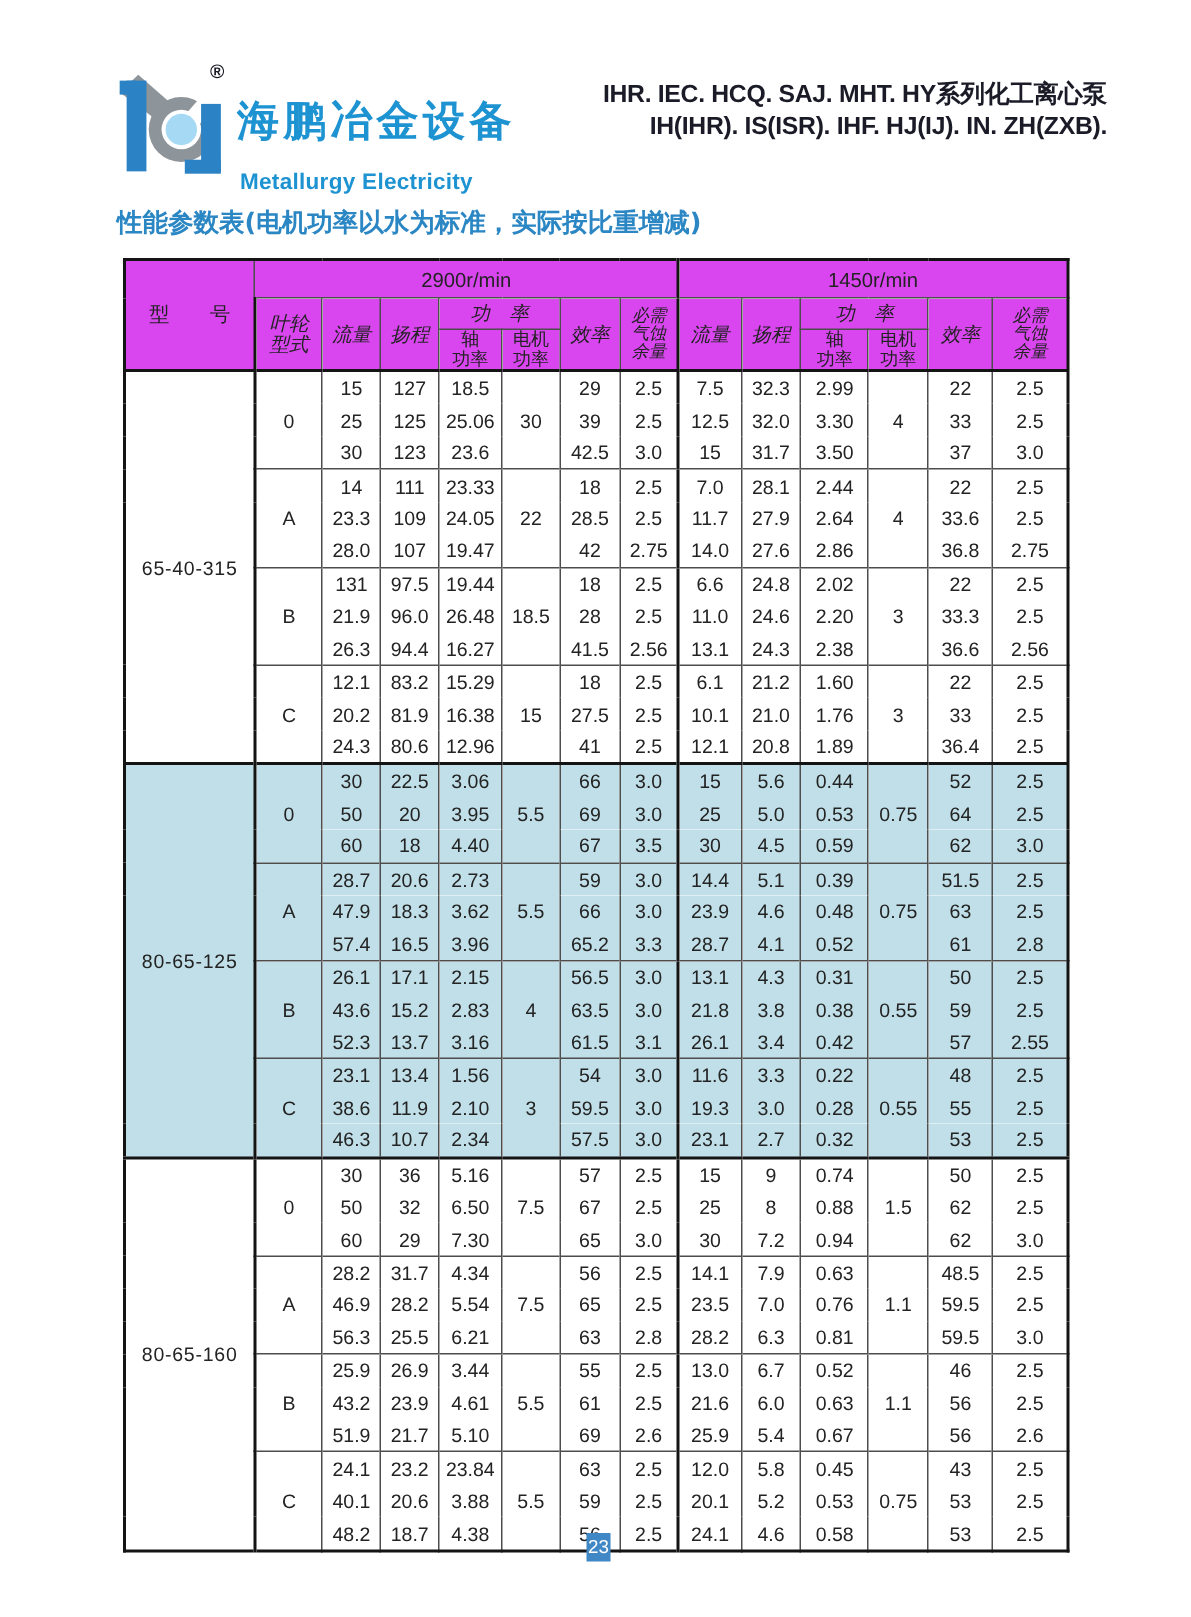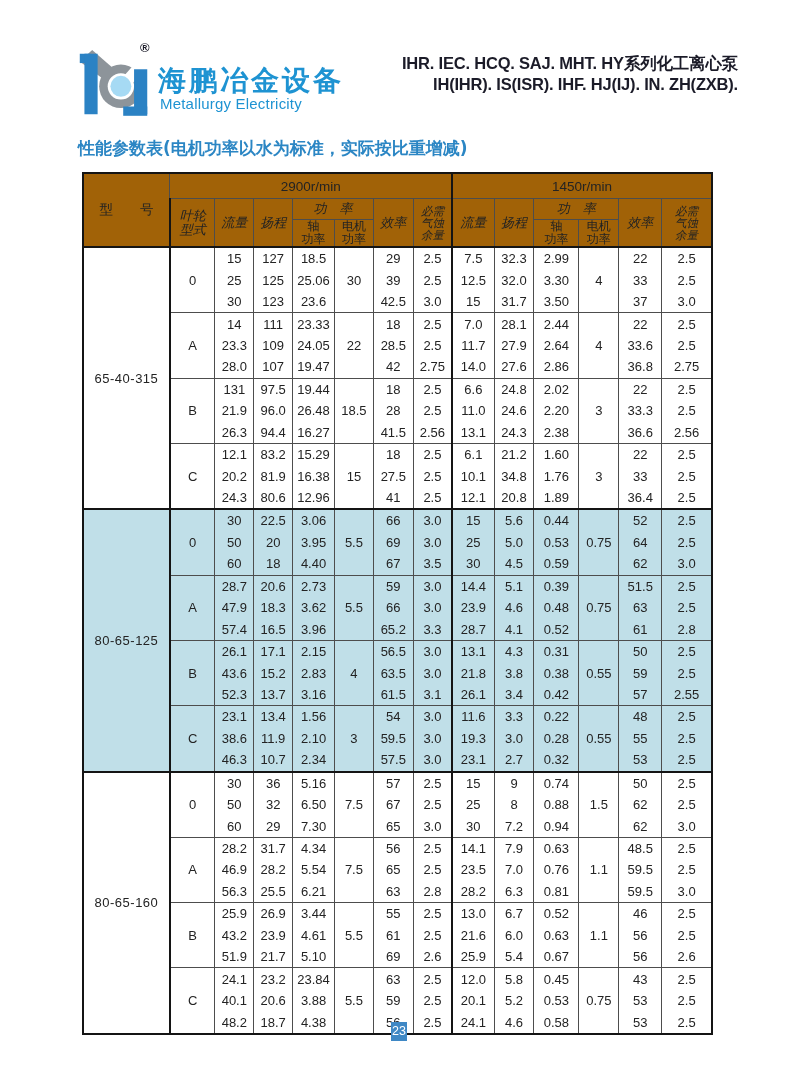--- a/index.html
+++ b/index.html
@@ -14,22 +14,22 @@
   
   .hdr{position:absolute;left:0;top:0;width:794px;height:130px;}
   .logo-wrap{position:absolute;left:78px;top:46px;width:78px;height:76px;}
   .reg{position:absolute;left:140px;top:40px;font-size:13px;font-weight:bold;color:#1b1b28;}
   .brand-cn{
     position:absolute;left:158px;top:62px;
     font-size:28px;font-weight:bold;color:#1e93d2;letter-spacing:3px;
     font-family:Liberation Serif, serif;
   }
   .brand-en{
-    position:absolute;left:160px;top:95px;
-    font-size:15px;font-weight:normal;color:#1e93d2;letter-spacing:0.2px;
+    position:absolute;left:160px;top:113px;
+    font-size:15px;font-weight:bold;color:#1e93d2;letter-spacing:0.2px;
   }
   .series{
     position:absolute;right:56px;top:55px;
     text-align:right;font-weight:bold;color:#1b1b28;
     font-size:16.5px;line-height:17px;letter-spacing:-0.2px;
     font-family:"Liberation Sans","DejaVu Sans",sans-serif;
   }
   .series div+div{margin-top:4px;}
   
   .title{
@@ -44,21 +44,21 @@
     font-size:13px;color:#232323;
   }
   table.perf{border:2px solid #141414;}
   .perf th,.perf td{
     padding:0;text-align:center;vertical-align:middle;
     font-weight:normal;overflow:hidden;
   }
   
   .perf thead th{
     border:1px solid #4d4d4d;
-    background:#a16207;
+    background:#d946ef;
     font-size:13px;
   }
   .perf thead tr.r1 th{height:24px;font-size:13.5px;}
   .perf thead tr.r2 th{height:20px;font-style:italic;}
   .perf thead tr.r3 th{height:20px;font-size:12px;line-height:13px;}
   .pre{white-space:pre-line;line-height:14px;}
   .prewide{white-space:pre;}
   th.npsh{font-size:11.5px !important;line-height:12px;}
   th.hb{border-bottom:2px solid #141414 !important;}
   
@@ -297,21 +297,21 @@
             <td class="bt">22</td>
             <td class="bt">2.5</td>
           </tr>
           <tr>
             <td>20.2</td>
             <td>81.9</td>
             <td>16.38</td>
             <td>27.5</td>
             <td>2.5</td>
             <td class="tl">10.1</td>
-            <td>34.8</td>
+            <td>21.0</td>
             <td>1.76</td>
             <td>33</td>
             <td>2.5</td>
           </tr>
           <tr>
             <td>24.3</td>
             <td>80.6</td>
             <td>12.96</td>
             <td>41</td>
             <td>2.5</td>

